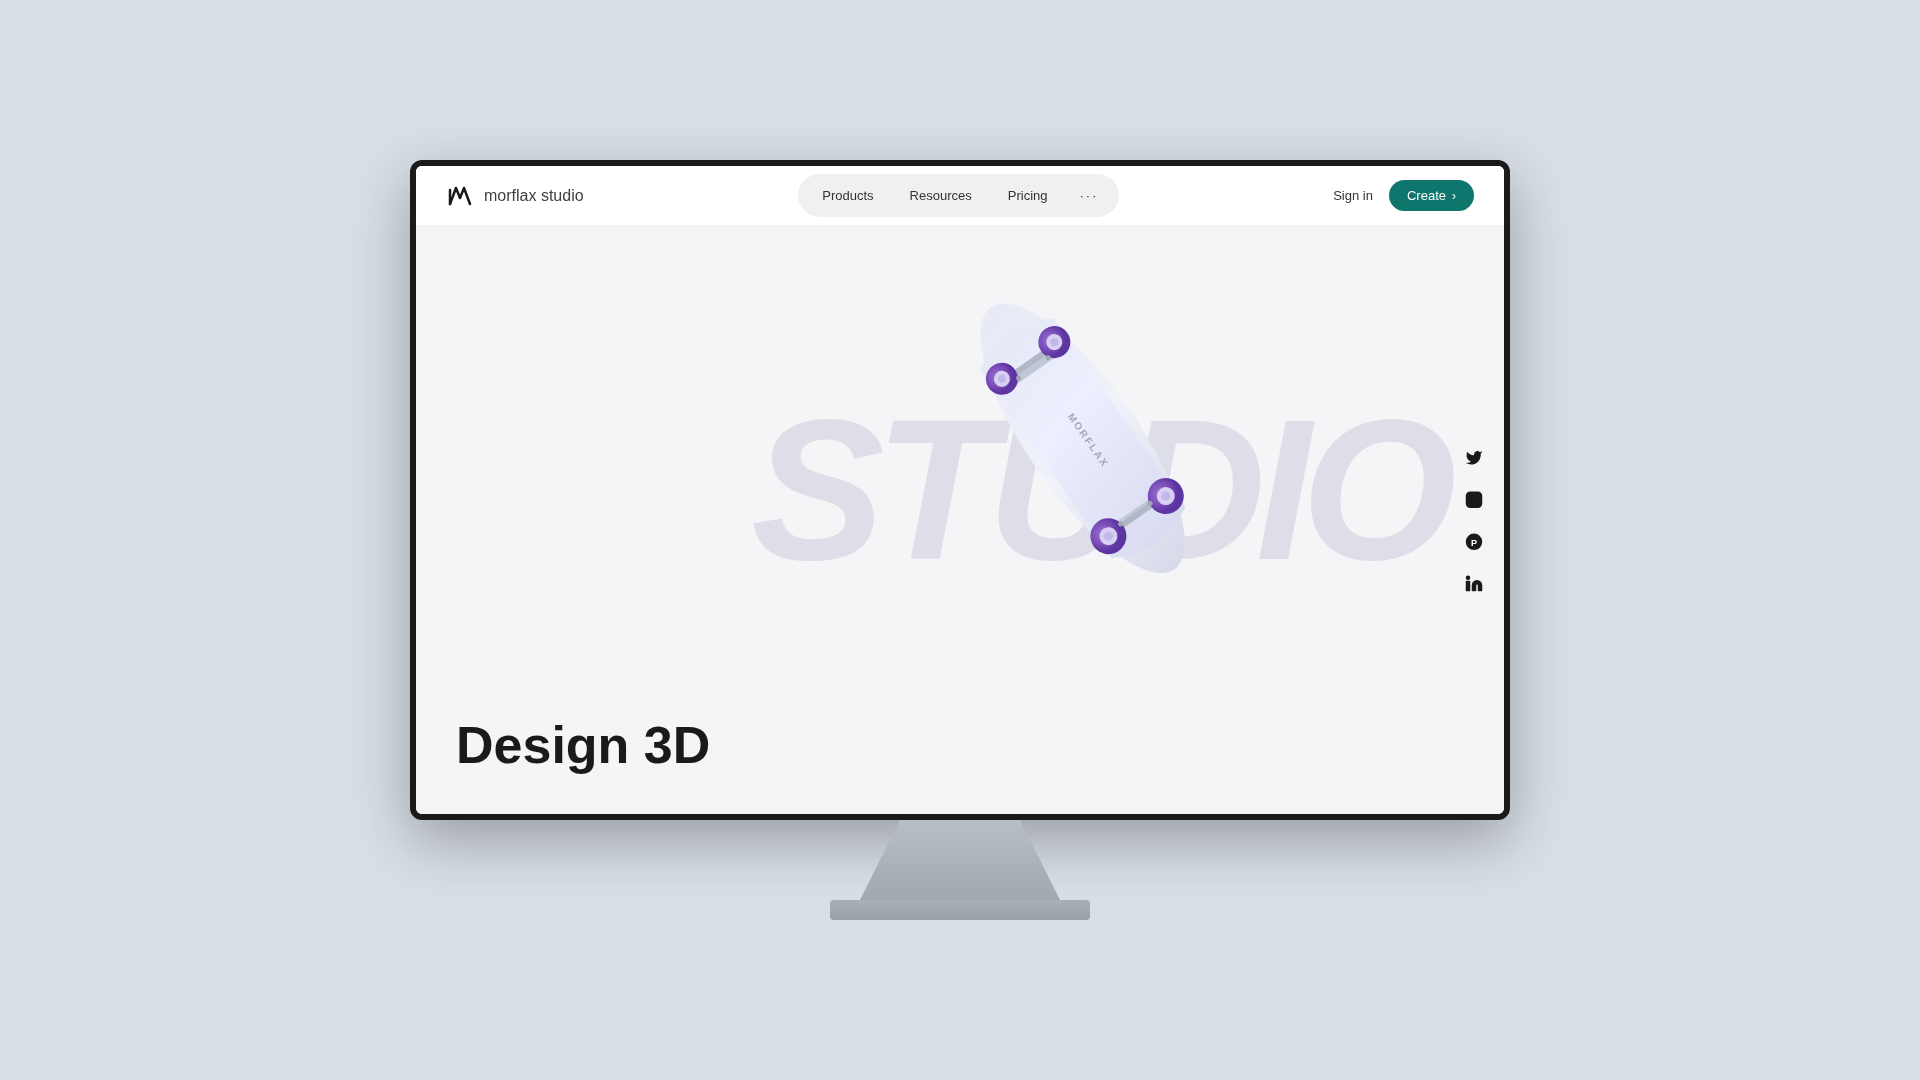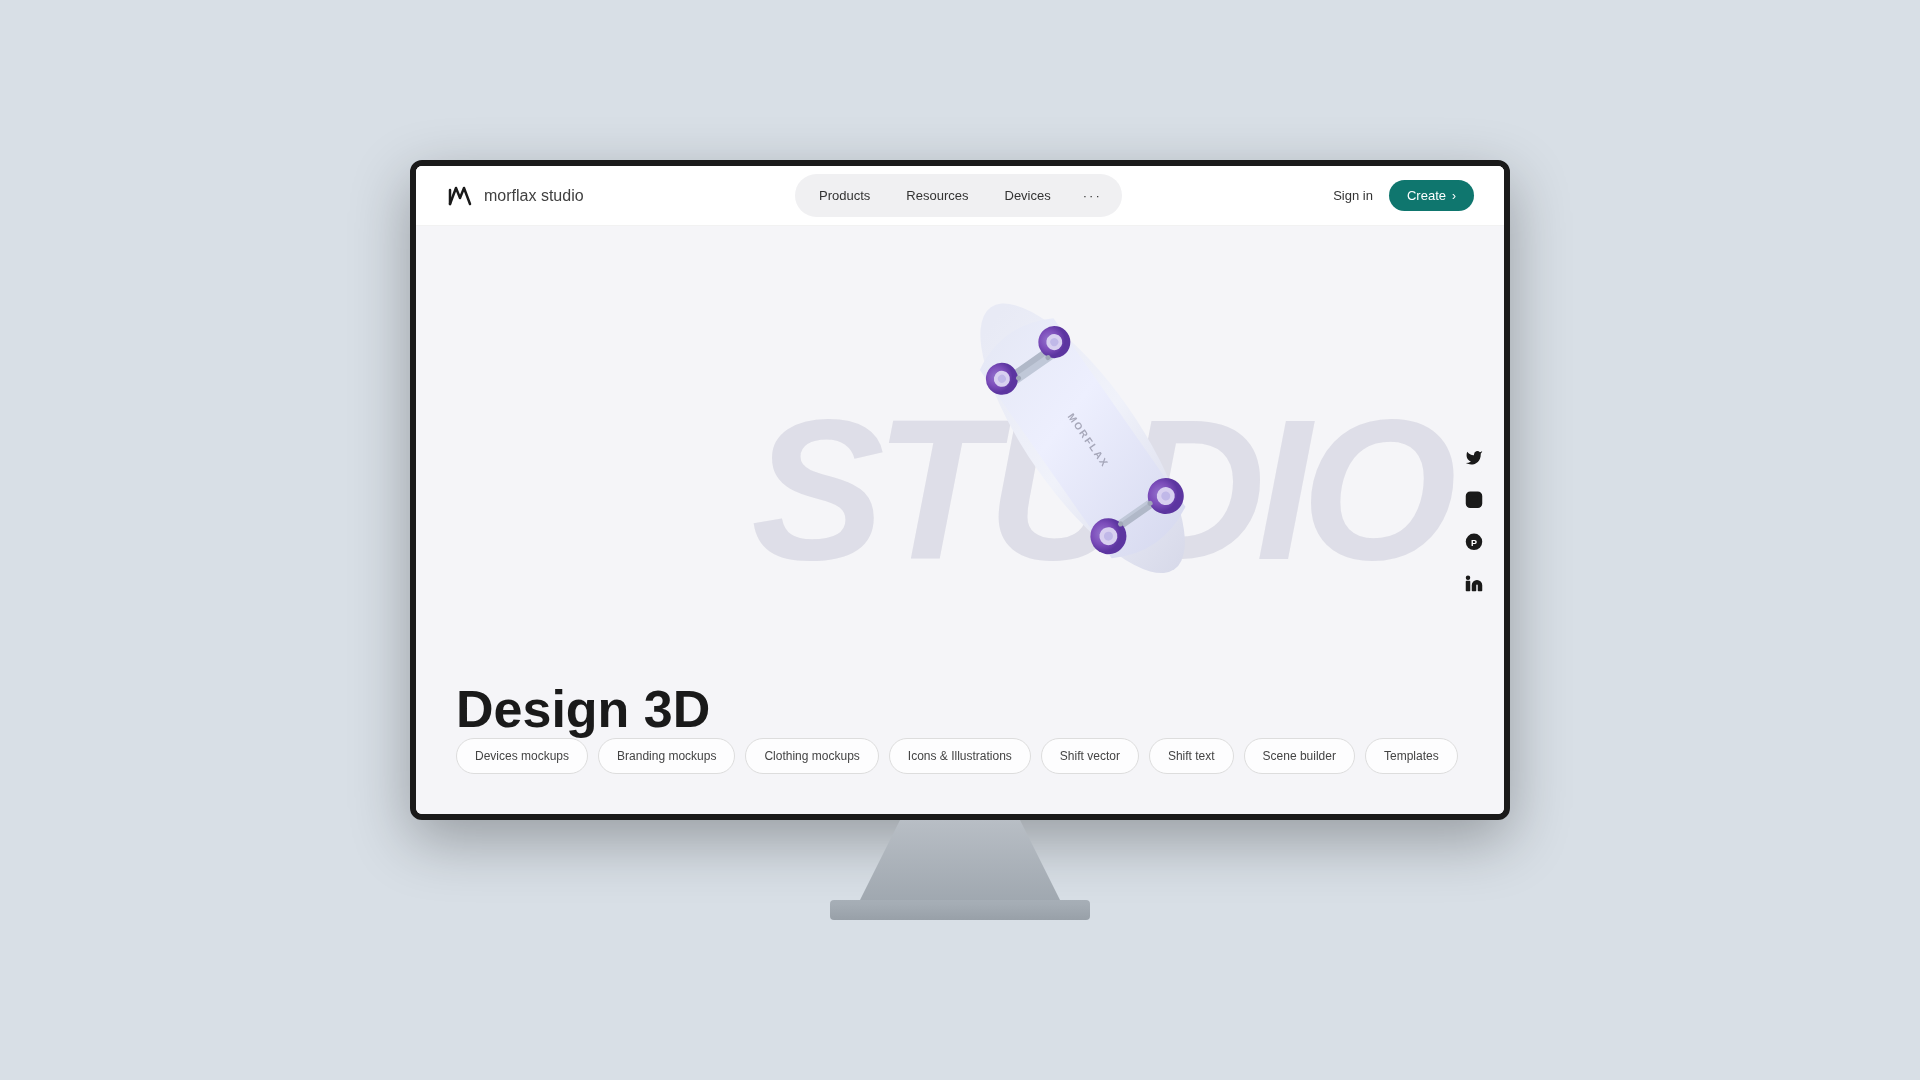--- a/index.html
+++ b/index.html
@@ -271,21 +271,21 @@
             <path d="M4 22 L4 8" stroke="#1a1a1a" stroke-width="2.5" stroke-linecap="round" fill="none"></path>
           </svg>
           <span class="logo-text">
             <span>morflax</span><span style="font-weight:300"> studio</span>
           </span>
         </div>
 
         <div class="navbar-center">
           <div class="nav-item">Products</div>
           <div class="nav-item">Resources</div>
-          <div class="nav-item">Devices</div>
+          <div class="nav-item">Pricing</div>
           <div class="nav-dots">···</div>
         </div>
 
         <div class="navbar-right">
           <span class="signin-btn">Sign in</span>
           <div class="create-btn">
             <span>Create</span>
             <span class="create-arrow">›</span>
           </div>
         </div>
@@ -347,30 +347,20 @@
                 <stop offset="100%" stop-color="#5c35a0"></stop>
               </radialGradient>
             </defs>
           </svg>
         </div>
 
         <div class="hero-title">
           <div>Design 3D</div>
         </div>
 
-        <div class="pills-row">
-          <div class="pill">Devices mockups</div>
-          <div class="pill">Branding mockups</div>
-          <div class="pill">Clothing mockups</div>
-          <div class="pill">Icons &amp; Illustrations</div>
-          <div class="pill">Shift vector</div>
-          <div class="pill">Shift text</div>
-          <div class="pill">Scene builder</div>
-          <div class="pill">Templates</div>
-        </div>
       </div>
 
       <div class="social-bar">
 
         <div class="social-icon">
           <svg viewBox="0 0 24 24">
               <path d="M23 3a10.9 10.9 0 01-3.14 1.53 4.48 4.48 0 00-7.86 3v1A10.66 10.66 0 013 4s-4 9 5 13a11.64 11.64 0 01-7 2c9 5 20 0 20-11.5a4.5 4.5 0 00-.08-.83A7.72 7.72 0 0023 3z"></path>
             </svg>
         </div>
 

